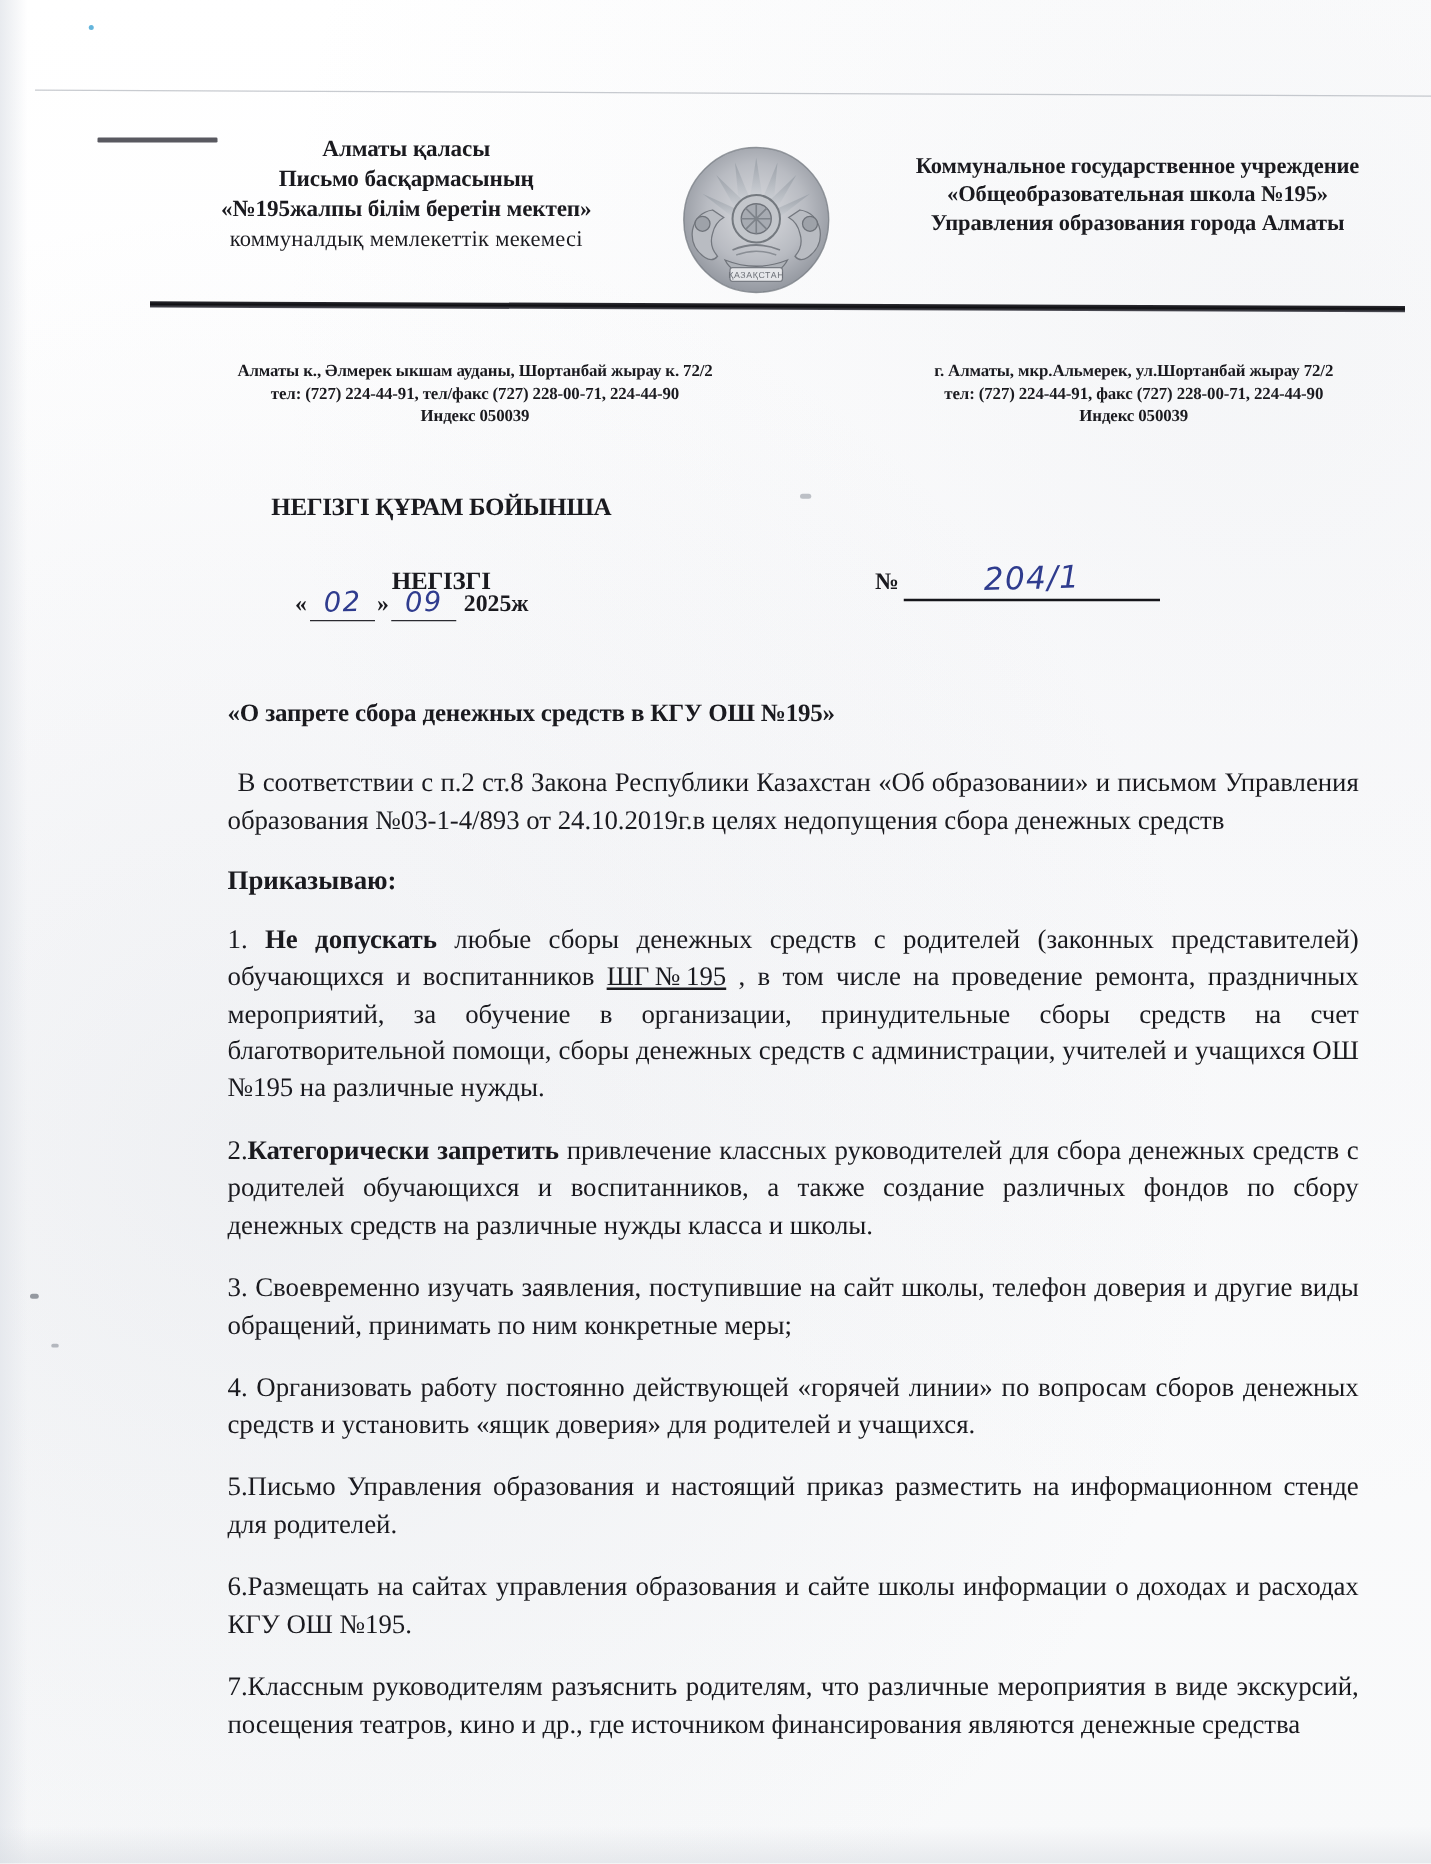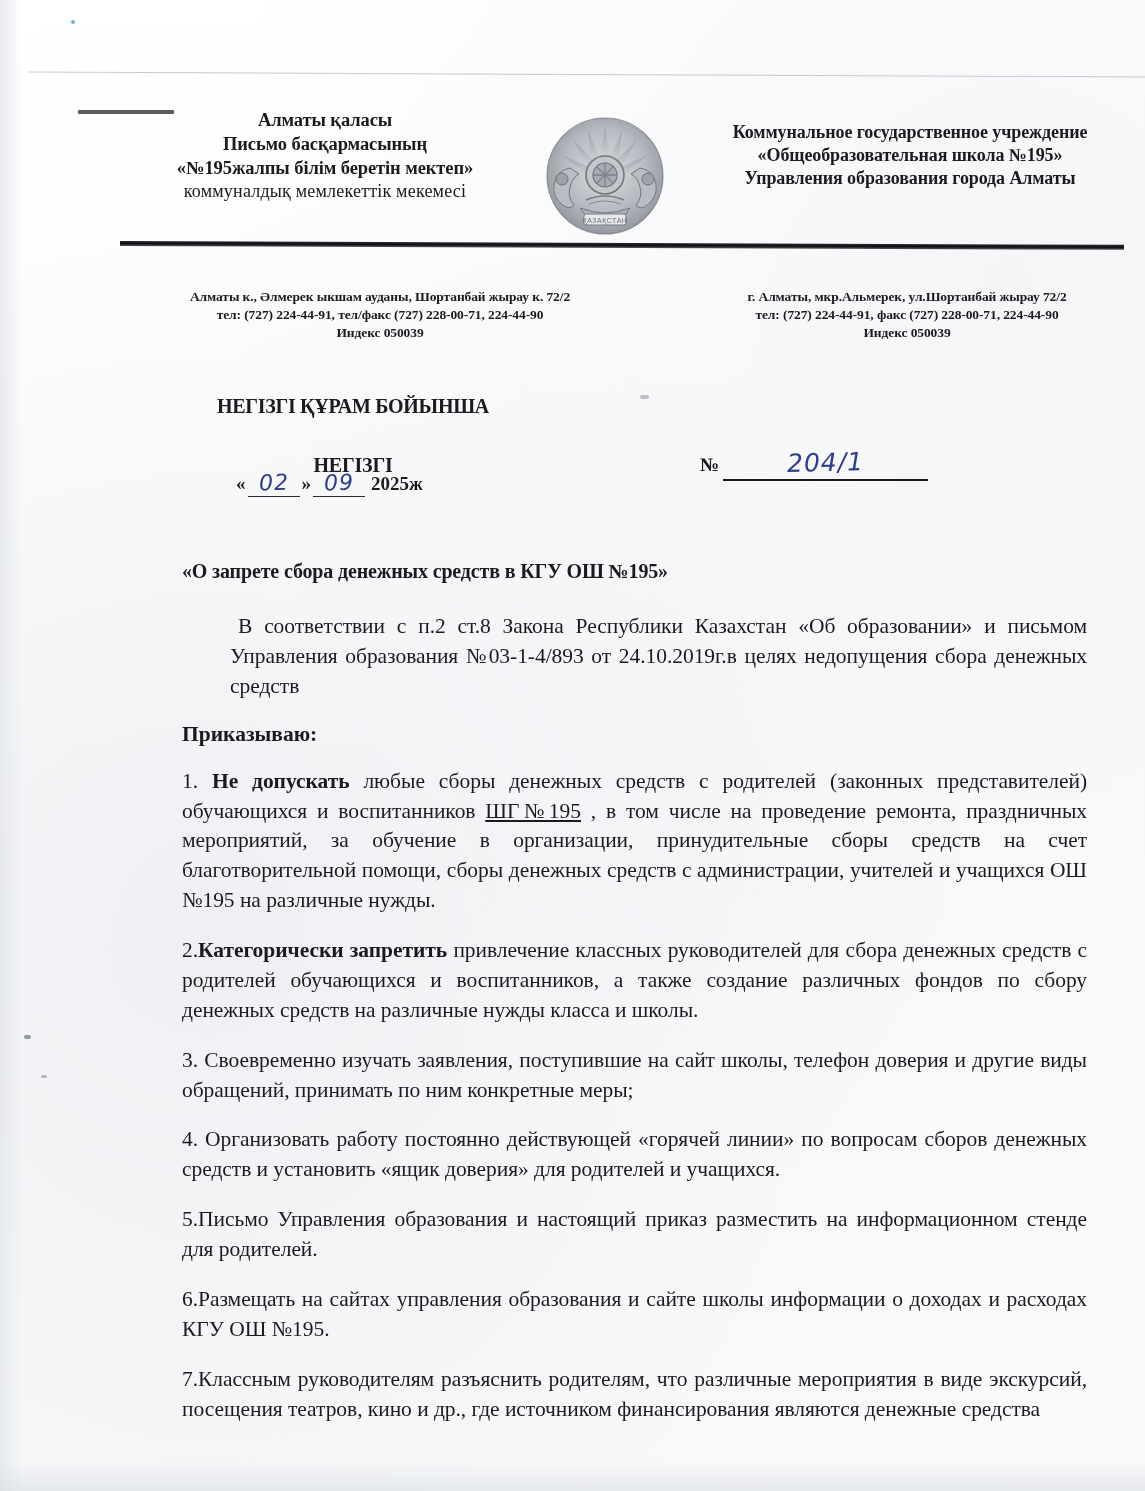--- a/index.html
+++ b/index.html
@@ -168,21 +168,21 @@
     line-height: 1.3;
   }
   p.para {
     margin: 0 0 20px 0;
     font-size: 21.5px;
     line-height: 1.39;
     text-align: justify;
     text-justify: inter-word;
     letter-spacing: -0.05px;
   }
-  p.preamble { text-indent: 8px; margin-left: 48px; }
+  p.preamble { text-indent: 8px; }
   p.order-verb {
     font-weight: bold;
     font-size: 21.5px;
     margin: 0 0 20px 0;
   }
   .b { font-weight: bold; }
   .u { text-decoration: underline; text-underline-offset: 2px; }
   p.last { margin-bottom: 0; }
 </style>
 </head>

